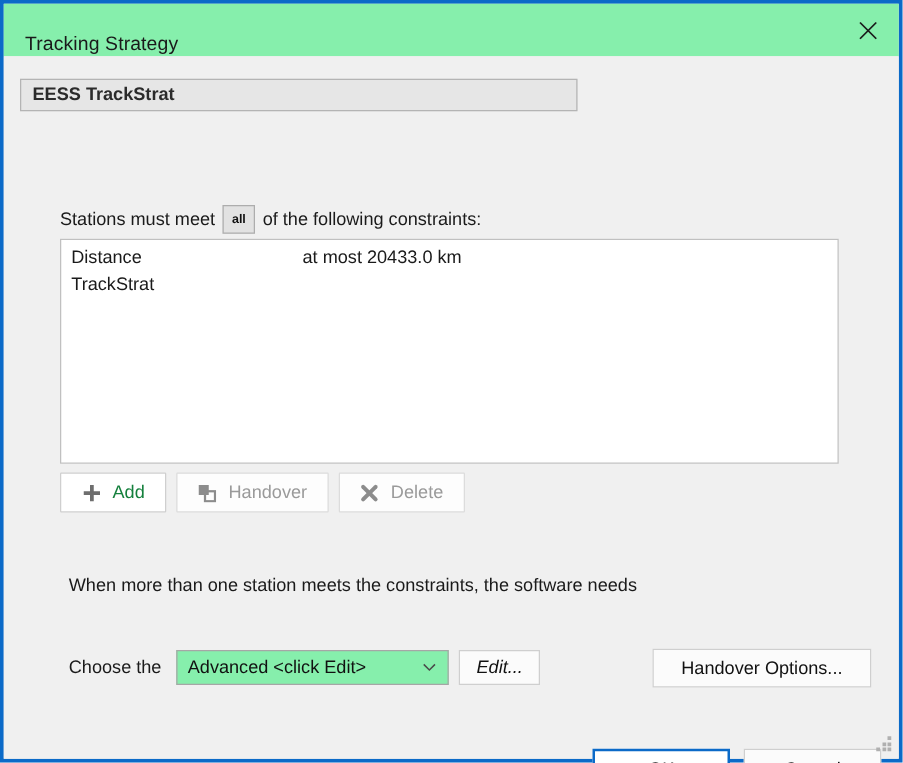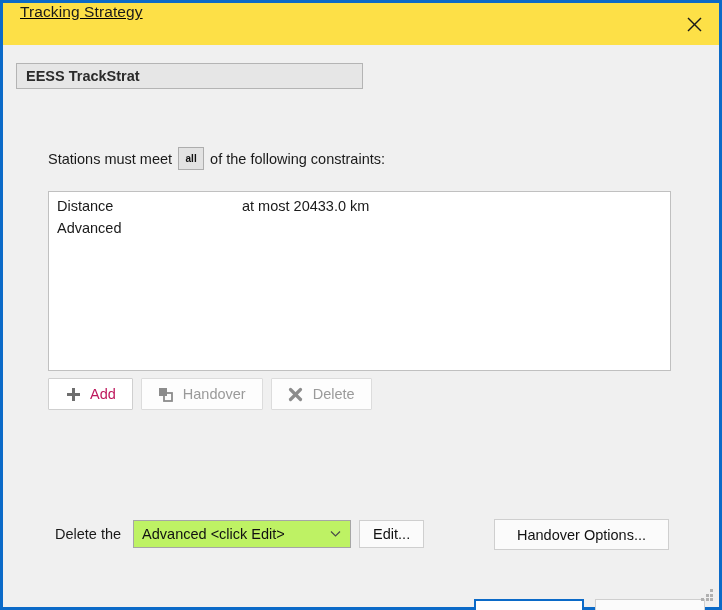--- a/index.html
+++ b/index.html
@@ -22,26 +22,25 @@
     box-sizing: border-box;
     border: 3px solid #0b6ac8;
     background: #f0f0f0;
     display: flex;
     flex-direction: column;
   }
 
   
   .titlebar {
     height: 42px;
-    background: #fde047;
-    display: flex;
-    align-items: flex-start;
+    background: #86efac;
+    display: flex;
+    align-items: flex-end;
     flex: 0 0 auto;
     position: relative;
-    text-decoration: underline;
   }
   .title-text {
     margin-left: 17px;
     font-size: 15.5px;
     color: #1a1a1a;
     letter-spacing: 0.1px;
   }
   .close-btn {
     position: absolute;
     right: 0; top: 0;
@@ -56,38 +55,38 @@
   
   .dlg-body {
     flex: 1 1 auto;
     position: relative;
     background: #f0f0f0;
   }
 
   .name-field {
     position: absolute;
     left: 13px; top: 18px;
-    width: 347px; height: 26px;
+    width: 446px; height: 26px;
     box-sizing: border-box;
     background: #e6e6e6;
     border: 1px solid #b4b4b4;
     display: flex;
     align-items: center;
   }
   .name-field span {
     margin-left: 9px;
     font-size: 14.5px;
     font-weight: bold;
     color: #2b2b2b;
   }
 
   
   .constraint-head {
     position: absolute;
-    left: 45px; top: 102px;
+    left: 45px; top: 119px;
     display: flex;
     align-items: center;
     font-size: 14.5px;
     color: #1a1a1a;
     white-space: nowrap;
   }
   .all-btn {
     display: inline-flex;
     align-items: center;
     justify-content: center;
@@ -145,21 +144,21 @@
     font-size: 14.5px;
     background: #fdfdfd;
     border: 1px solid #dcdcdc;
     color: #9a9a9a;
     cursor: default;
     border-radius: 1px;
   }
   .abtn.enabled {
     background: #ffffff;
     border: 1px solid #cfcfcf;
-    color: #be185d;
+    color: #15803d;
     cursor: pointer;
   }
   .abtn .glyph {
     display: inline-flex;
     align-items: center;
     justify-content: center;
     width: 16px; height: 16px;
     color: #8c8c8c;
     flex: 0 0 16px;
   }
@@ -185,21 +184,21 @@
   .choose-label {
     font-size: 14.5px;
     color: #1a1a1a;
     margin-right: 12px;
   }
   .combo {
     position: relative;
     width: 218px;
     height: 28px;
     box-sizing: border-box;
-    background: #bef264;
+    background: #86efac;
     border: 1px solid #a6a6a6;
     display: flex;
     align-items: center;
     cursor: pointer;
   }
   .combo .val {
     margin-left: 8px;
     font-size: 14.5px;
     color: #111;
   }
@@ -215,24 +214,25 @@
     box-sizing: border-box;
     padding: 0 13px;
     display: flex;
     align-items: center;
     justify-content: center;
     background: #fbfbfb;
     border: 1px solid #cfcfcf;
     font-size: 14.5px;
     color: #111;
     cursor: pointer;
+    font-style: italic;
   }
   .handover-btn {
     position: absolute;
-    left: 491px; top: 474px;
+    left: 519px; top: 474px;
     width: 175px; height: 31px;
     box-sizing: border-box;
     display: flex;
     align-items: center;
     justify-content: center;
     background: #fbfbfb;
     border: 1px solid #cfcfcf;
     font-size: 14.5px;
     color: #111;
     cursor: pointer;
@@ -303,21 +303,21 @@
       <span class="all-btn">all</span>
       <span>of the following constraints:</span>
     </div>
 
     <div class="listbox">
       <div class="list-row">
         <span class="c-name">Distance</span>
         <span class="c-desc">at most 20433.0 km</span>
       </div>
       <div class="list-row">
-        <span class="c-name">Advanced</span>
+        <span class="c-name">TrackStrat</span>
       </div>
     </div>
 
     <div class="action-row">
 
       <div class="abtn enabled">
         <span class="glyph">
           <svg width="15" height="15" viewBox="0 0 15 15">
             <rect x="6" y="1" width="3" height="13" fill="currentColor"></rect>
             <rect x="1" y="6" width="13" height="3" fill="currentColor"></rect>
@@ -344,24 +344,25 @@
               <line x1="2.5" y1="2.5" x2="12.5" y2="12.5"></line>
               <line x1="12.5" y1="2.5" x2="2.5" y2="12.5"></line>
             </g>
           </svg>
         </span>
         <span>Delete</span>
       </div>
     </div>
 
     <div class="explain">
+      <div>When more than one station meets the constraints, the software needs</div>
     </div>
 
     <div class="choose-row">
-      <span class="choose-label">Delete the</span>
+      <span class="choose-label">Choose the</span>
       <div class="combo">
         <span class="val">Advanced &lt;click Edit&gt;</span>
         <span class="chev">
           <svg width="11" height="8" viewBox="0 0 11 8">
             <polyline points="1,1.5 5.5,6 10,1.5" fill="none" stroke="#4a4a4a" stroke-width="1.2"></polyline>
           </svg>
         </span>
       </div>
       <div class="edit-btn">Edit...</div>
     </div>

